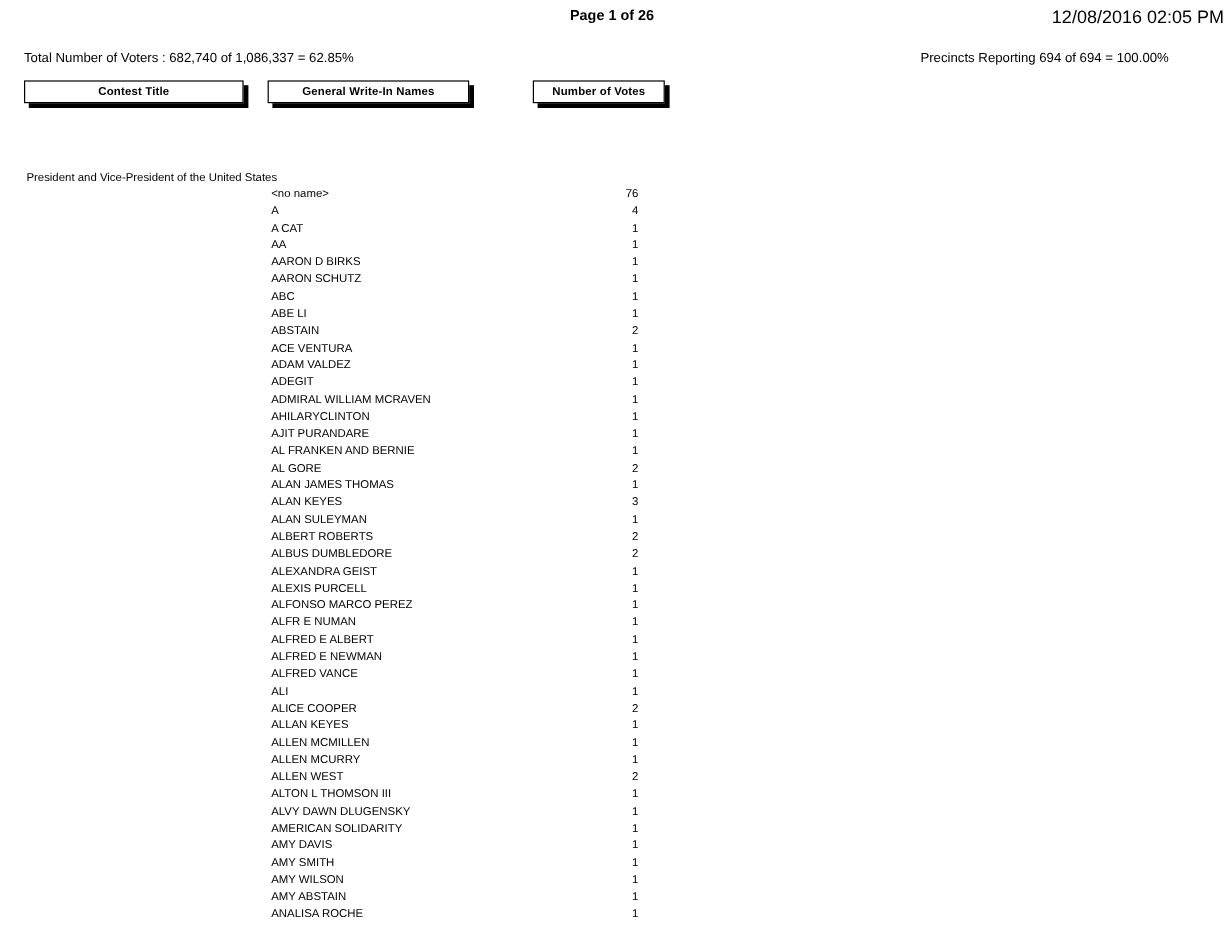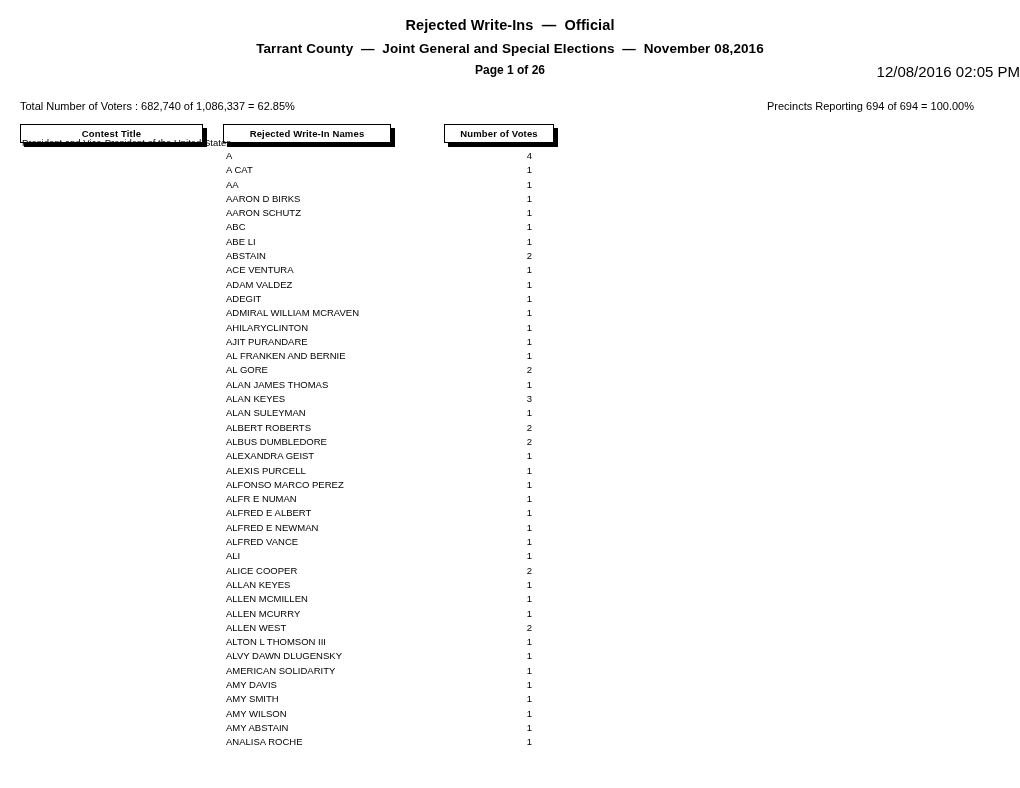--- a/index.html
+++ b/index.html
@@ -144,45 +144,45 @@
     text-align: right;
     font-size: 9.5px;
     white-space: nowrap;
   }
 </style>
 </head>
 <body>
 
 <div class="page">
 
-  <div class="report-header">
-    <div class="title-line-1">Rejected Write-Ins  —  Official</div>
-    <div class="title-line-2">Tarrant County  —  Joint General and Special Elections  —  November 08,2016</div>
-  </div>
 
   <div class="meta-row">
     <div class="page-indicator">Page 1 of 26</div>
     <div class="timestamp">12/08/2016 02:05 PM</div>
   </div>
 
   <div class="totals-row">
     <div class="voters-total">Total Number of Voters : 682,740 of 1,086,337 = 62.85%</div>
     <div class="precincts-reporting">Precincts Reporting 694 of 694 = 100.00%</div>
   </div>
 
   <div class="column-tabs">
     <div class="col-btn contest">Contest Title</div>
-    <div class="col-btn names">Rejected Write-In Names</div>
+    <div class="col-btn names">General Write-In Names</div>
     <div class="col-btn votes">Number of Votes</div>
   </div>
 
   <div class="contest-title">President and Vice-President of the United States</div>
 
   <div class="results-list" id="results-list">
       <div class="result-row">
+        <div class="write-in-name">&lt;no name&gt;</div>
+        <div class="vote-count">76</div>
+      </div>
+      <div class="result-row">
         <div class="write-in-name">A</div>
         <div class="vote-count">4</div>
       </div>
       <div class="result-row">
         <div class="write-in-name">A CAT</div>
         <div class="vote-count">1</div>
       </div>
       <div class="result-row">
         <div class="write-in-name">AA</div>
         <div class="vote-count">1</div>

